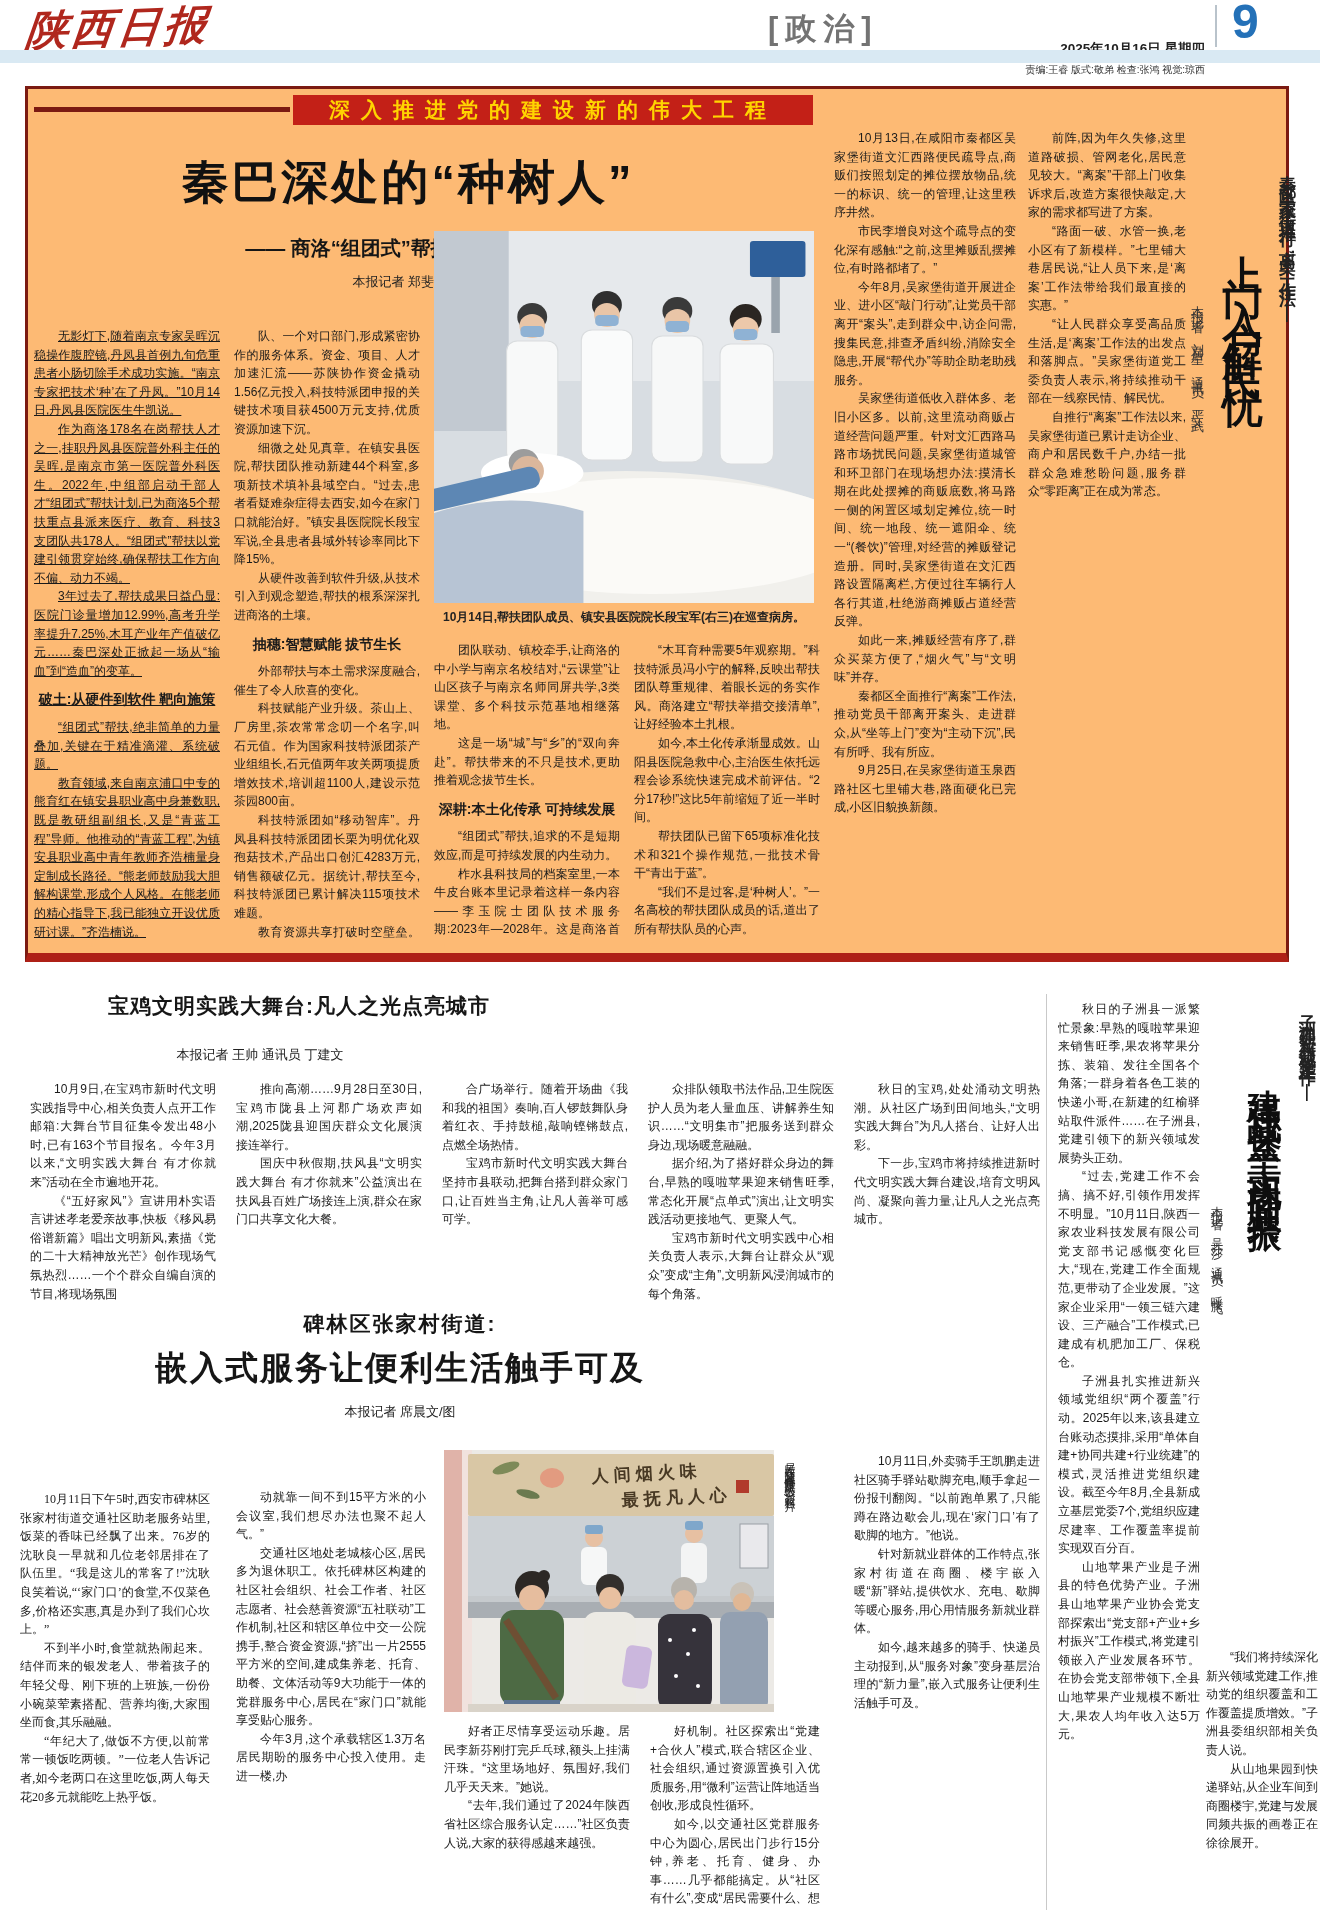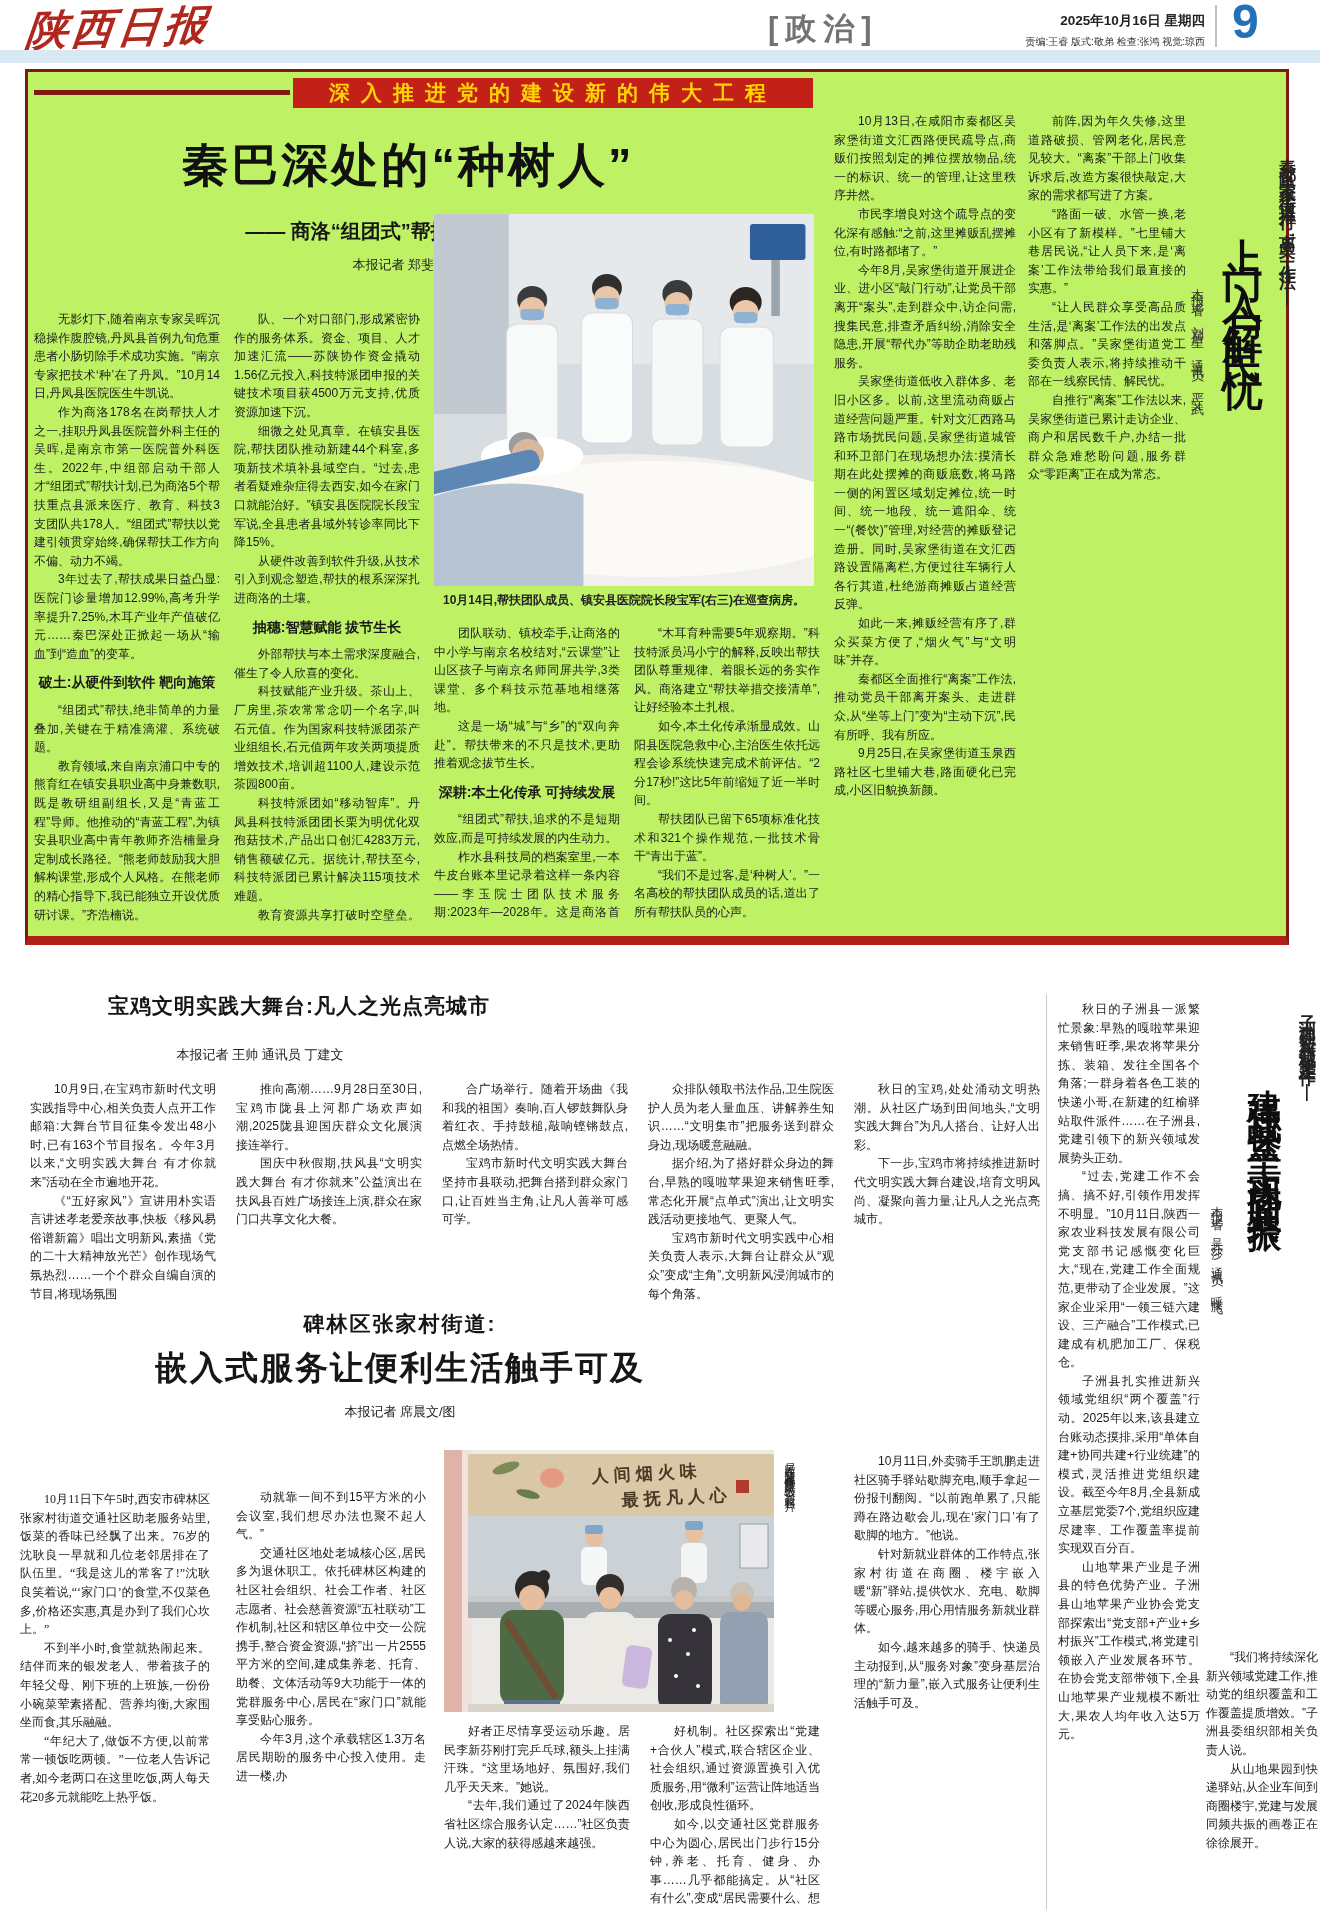--- a/index.html
+++ b/index.html
@@ -3,28 +3,28 @@
 <meta charset="utf-8">
 <style>
   html,body{margin:0;padding:0;background:#ffffff;}
   .page{position:relative;width:1320px;height:1917px;background:#fff;overflow:hidden;
         font-family:"Liberation Sans","DejaVu Sans",sans-serif;color:#161616;}
   
   .logo{position:absolute;left:26px;top:0px;font-size:42px;font-weight:900;color:#b0271d;
         transform:skewX(-8deg) rotate(-2deg);letter-spacing:4px;font-style:italic;}
   .section{position:absolute;left:768px;top:8px;font-size:31px;font-weight:900;color:#737373;letter-spacing:7px;}
   .dates{position:absolute;left:930px;top:12px;width:275px;text-align:right;}
-  .date{font-size:13.5px;font-weight:bold;color:#222;}
+  .date{font-size:13.5px;font-weight:bold;color:#222;margin-top:28px;}
   .credits{font-size:10px;color:#333;margin-top:5px;}
   .mdiv{position:absolute;left:1215px;top:5px;width:2px;height:42px;background:#b9c3cb;}
   .pnum{position:absolute;left:1232px;top:-6px;font-size:48px;font-weight:900;color:#2471b8;}
   .band{position:absolute;left:0;top:50px;width:1320px;height:13px;background:#d9e9f3;}
   
-  .mainbox{position:absolute;left:25px;top:69px;width:1258px;height:864px;
-           border:3px solid #7b1a12;border-bottom:9px solid #ae2017;background:#bef264;}
+  .mainbox{position:absolute;left:25px;top:86px;width:1258px;height:864px;
+           border:3px solid #7b1a12;border-bottom:9px solid #ae2017;background:#fdba74;}
   .banner{position:absolute;left:265px;top:6px;width:520px;height:30px;background:#c32017;
           color:#ffd400;font-size:21px;font-weight:900;text-align:center;line-height:30px;letter-spacing:11px;}
   .bline{position:absolute;left:6px;top:18px;width:256px;height:5px;background:#7b1a12;}
   .mainhead{position:absolute;left:0;top:62px;width:760px;margin:0;text-align:center;
             font-size:47px;font-weight:900;letter-spacing:3px;color:#111;}
   .mainsub{position:absolute;left:0;top:146px;width:760px;text-align:center;font-size:20px;font-weight:600;}
   .mainby{position:absolute;left:0;top:184px;width:760px;text-align:center;font-size:13px;color:#222;}
   .col{position:absolute;font-size:12px;line-height:1.55;text-align:justify;color:#1a1a1a;overflow:hidden;}
   .col .para{margin:0;text-indent:2em;}
   .col .colhead{font-weight:bold;text-align:center;font-size:14px;margin:9px 0 7px;text-indent:0;}
@@ -108,21 +108,21 @@
           <ellipse cx="92" cy="242" rx="48" ry="20" fill="#ffffff"></ellipse>
           <circle cx="84" cy="232" r="14" fill="#9c9c9c"></circle>
           <circle cx="88" cy="240" r="15" fill="#dbb79c"></circle>
           <rect x="-12" y="248" width="112" height="22" rx="9" fill="#5d87b4" transform="rotate(-14 40 258)"></rect>
           <path d="M0,282 Q70,258 140,280 L140,372 L0,372 Z" fill="#b7c4d4"></path>
         </g>
       </svg>
     </figure>
     <figcaption class="cap1">10月14日,帮扶团队成员、镇安县医院院长段宝军(右三)在巡查病房。</figcaption>
 
-    <div class="col" style="left:6px;top:238px;width:186px;height:614px;">
+    <div class="col" style="left:6px;top:238px;width:186px;height:614px;text-decoration:underline;">
         <p class="para">无影灯下,随着南京专家吴晖沉稳操作腹腔镜,丹凤县首例九旬危重患者小肠切除手术成功实施。“南京专家把技术‘种’在了丹凤。”10月14日,丹凤县医院医生牛凯说。</p>
         <p class="para">作为商洛178名在岗帮扶人才之一,挂职丹凤县医院普外科主任的吴晖,是南京市第一医院普外科医生。2022年,中组部启动干部人才“组团式”帮扶计划,已为商洛5个帮扶重点县派来医疗、教育、科技3支团队共178人。“组团式”帮扶以党建引领贯穿始终,确保帮扶工作方向不偏、动力不竭。</p>
         <p class="para">3年过去了,帮扶成果日益凸显:医院门诊量增加12.99%,高考升学率提升7.25%,木耳产业年产值破亿元……秦巴深处正掀起一场从“输血”到“造血”的变革。</p>
         <div class="colhead">破土:从硬件到软件 靶向施策</div>
         <p class="para">“组团式”帮扶,绝非简单的力量叠加,关键在于精准滴灌、系统破题。</p>
         <p class="para">教育领域,来自南京浦口中专的熊育红在镇安县职业高中身兼数职,既是教研组副组长,又是“青蓝工程”导师。他推动的“青蓝工程”,为镇安县职业高中青年教师齐浩楠量身定制成长路径。“熊老师鼓励我大胆解构课堂,形成个人风格。在熊老师的精心指导下,我已能独立开设优质研讨课。”齐浩楠说。</p>
       </div>
     <div class="col" style="left:206px;top:238px;width:186px;height:614px;">
         <p class="para">队、一个对口部门,形成紧密协作的服务体系。资金、项目、人才加速汇流——苏陕协作资金撬动1.56亿元投入,科技特派团申报的关键技术项目获4500万元支持,优质资源加速下沉。</p>
         <p class="para">细微之处见真章。在镇安县医院,帮扶团队推动新建44个科室,多项新技术填补县域空白。“过去,患者看疑难杂症得去西安,如今在家门口就能治好。”镇安县医院院长段宝军说,全县患者县域外转诊率同比下降15%。</p>

